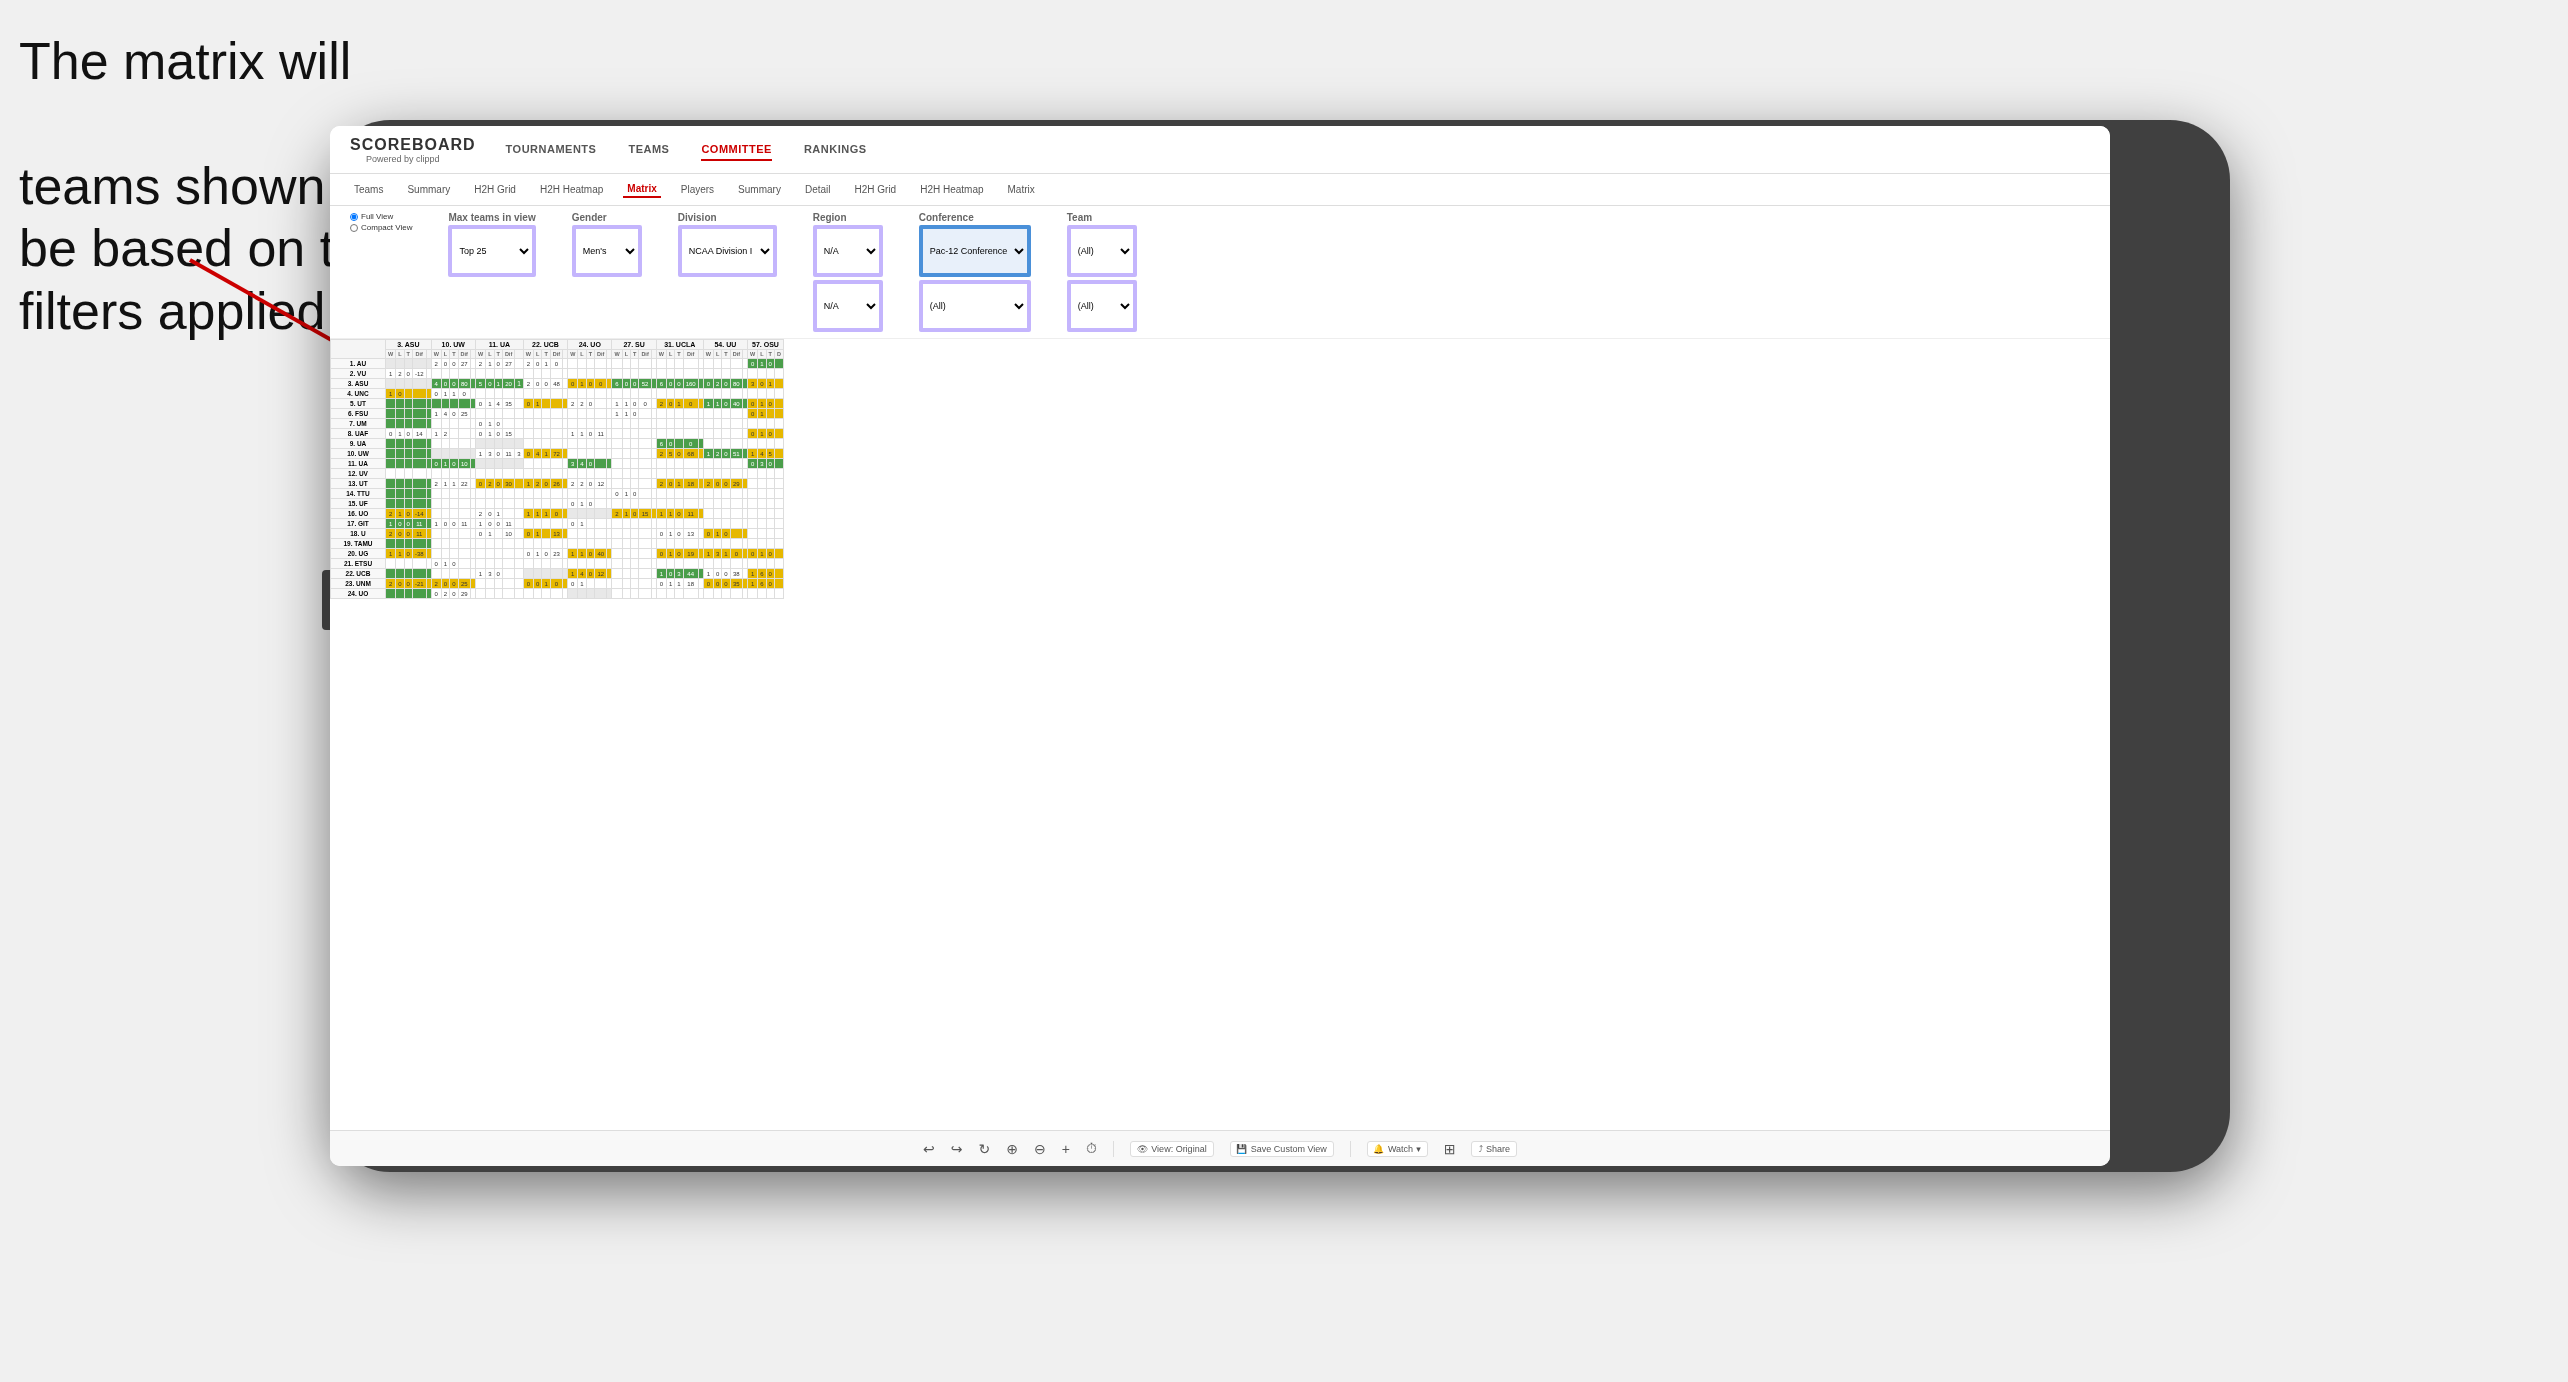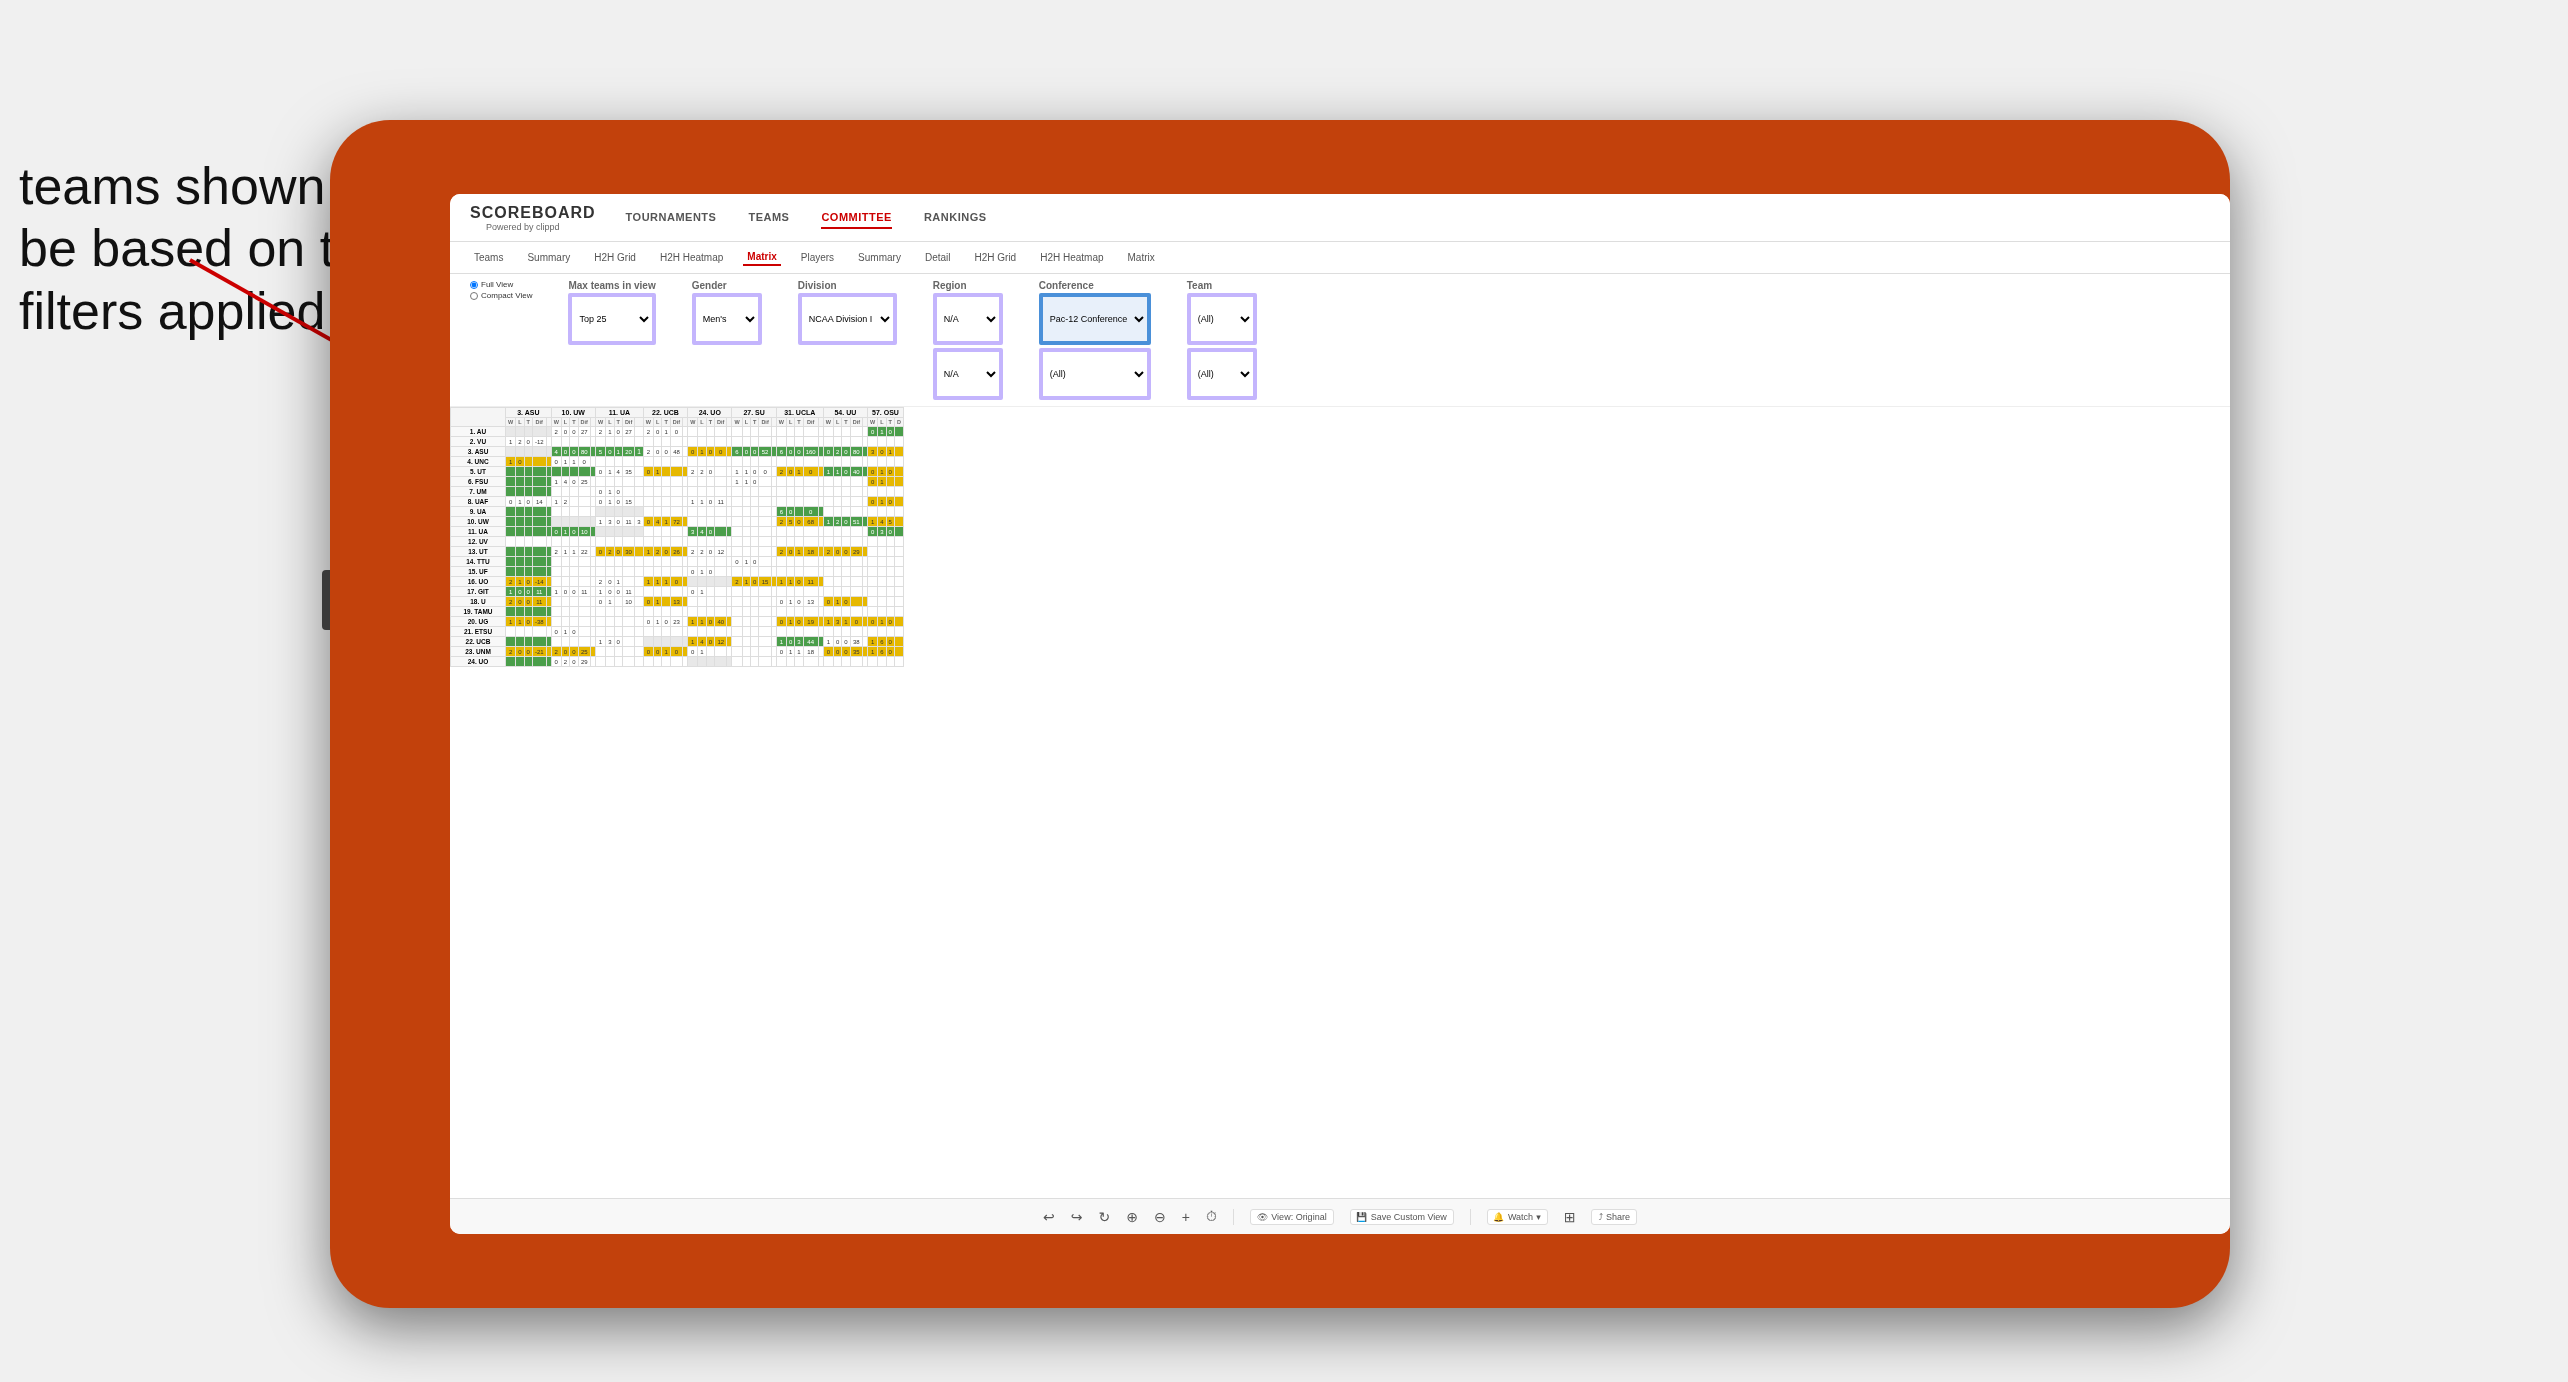--- a/index.html
+++ b/index.html
@@ -23,27 +23,27 @@
       color: #111;
       width: 430px;
     }
 
     
     .tablet-frame {
       position: absolute;
       top: 120px;
       left: 330px;
       width: 1900px;
-      height: 1188px;
-      background: #c2410c;
+      height: 1052px;
+      background: #404040;
       border-radius: 60px;
       box-shadow: 0 20px 60px rgba(0,0,0,0.5);
       display: flex;
       align-items: center;
-      justify-content: flex-end;
+      justify-content: flex-start;
     }
 
     .tablet-screen {
       width: 1780px;
       height: 1040px;
       background: #fff;
       border-radius: 10px;
       overflow: hidden;
       display: flex;
       flex-direction: column;
@@ -288,21 +288,21 @@
       position: absolute;
       top: 240px;
       left: 170px;
       pointer-events: none;
     }
   </style>
 </head>
 <body>
 
 <div class="annotation-text">
-  <br>
+  <span>The matrix will</span><br>
   <br>
   <span>teams shown will</span><br>
   <span>be based on the</span><br>
   <span>filters applied</span>
 </div>
 
 <svg class="red-arrow" width="600" height="350" viewBox="0 0 600 350">
   <defs>
     <marker id="arrowhead" markerWidth="10" markerHeight="7" refX="10" refY="3.5" orient="auto">
       <polygon points="0 0, 10 3.5, 0 7" fill="#cc0000"></polygon>

